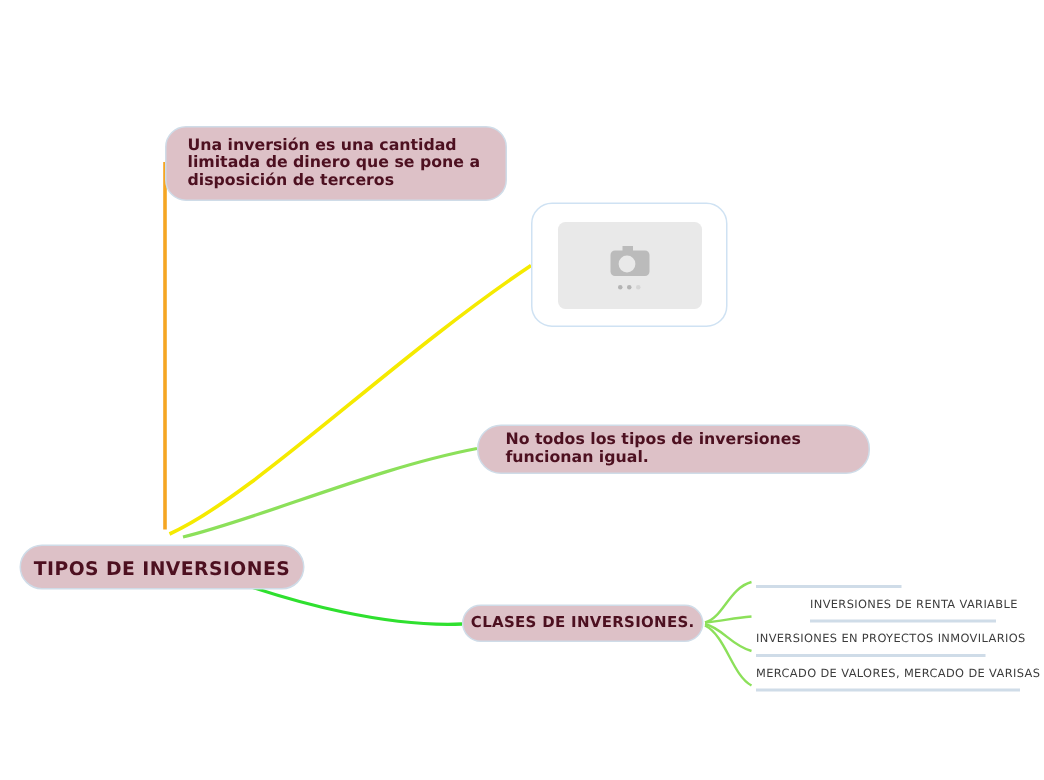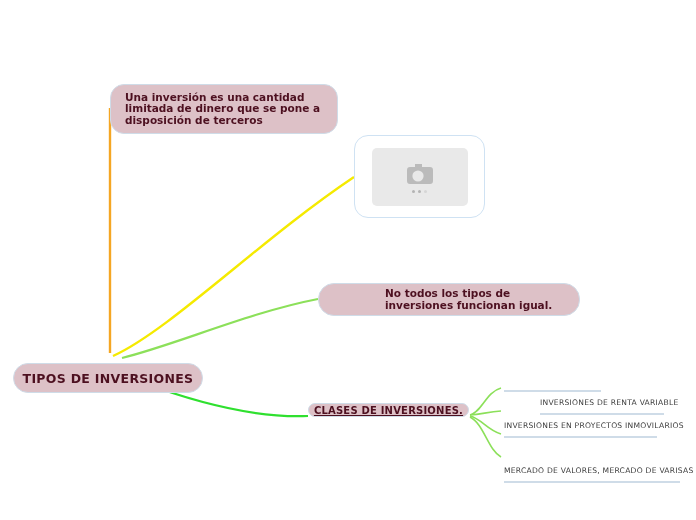--- a/index.html
+++ b/index.html
@@ -69,30 +69,28 @@
     left: 318px;
     top: 283px;
     width: 262px;
     height: 33px;
     border-radius: 16px;
     padding: 0 18px;
   }
   #notall-node .node-text {
     font-size: 10.5px;
     line-height: 11.6px;
-    margin-left: 48px;
   }
   #clases-node {
     left: 308px;
     top: 403px;
     width: 161px;
-    height: 14px;
+    height: 25px;
     border-radius: 13px;
     justify-content: center;
-    text-decoration: underline;
   }
   #clases-node .node-text {
     text-align: center;
     font-size: 10px;
     letter-spacing: 0.2px;
   }
   #image-node {
     position: absolute;
     left: 354px;
     top: 135px;
@@ -147,21 +145,21 @@
   .leaf-underline {
     position: absolute;
     left: 0;
     bottom: 0;
     height: 2px;
     background: #cfdce8;
   }
   #leaf-0 { top: 374px; }
   #leaf-1 { top: 397px; margin-left: 36px; }
   #leaf-2 { top: 420px; }
-  #leaf-3 { top: 443px; margin-top: 22px; }
+  #leaf-3 { top: 443px; }
   #leaf-0 .leaf-underline { width: 97px; }
   #leaf-1 .leaf-underline { width: 124px; }
   #leaf-2 .leaf-underline { width: 153px; }
   #leaf-3 .leaf-underline { width: 176px; }
 </style>
 </head>
 <body>
 
 <div id="canvas">
 

